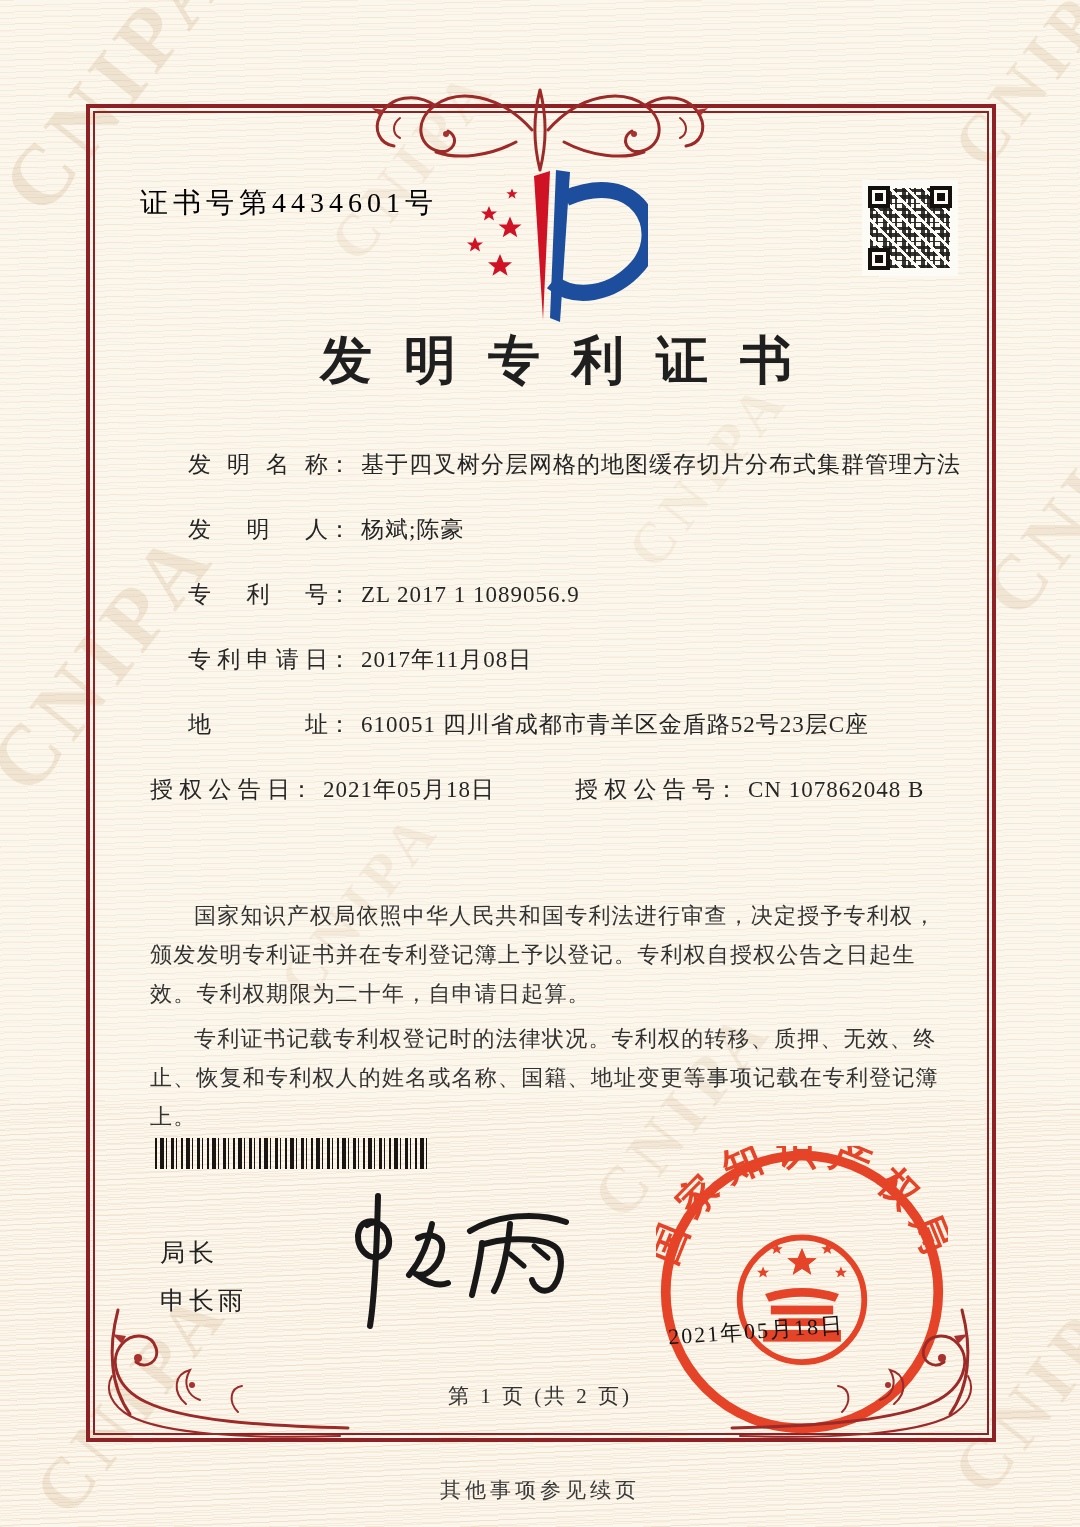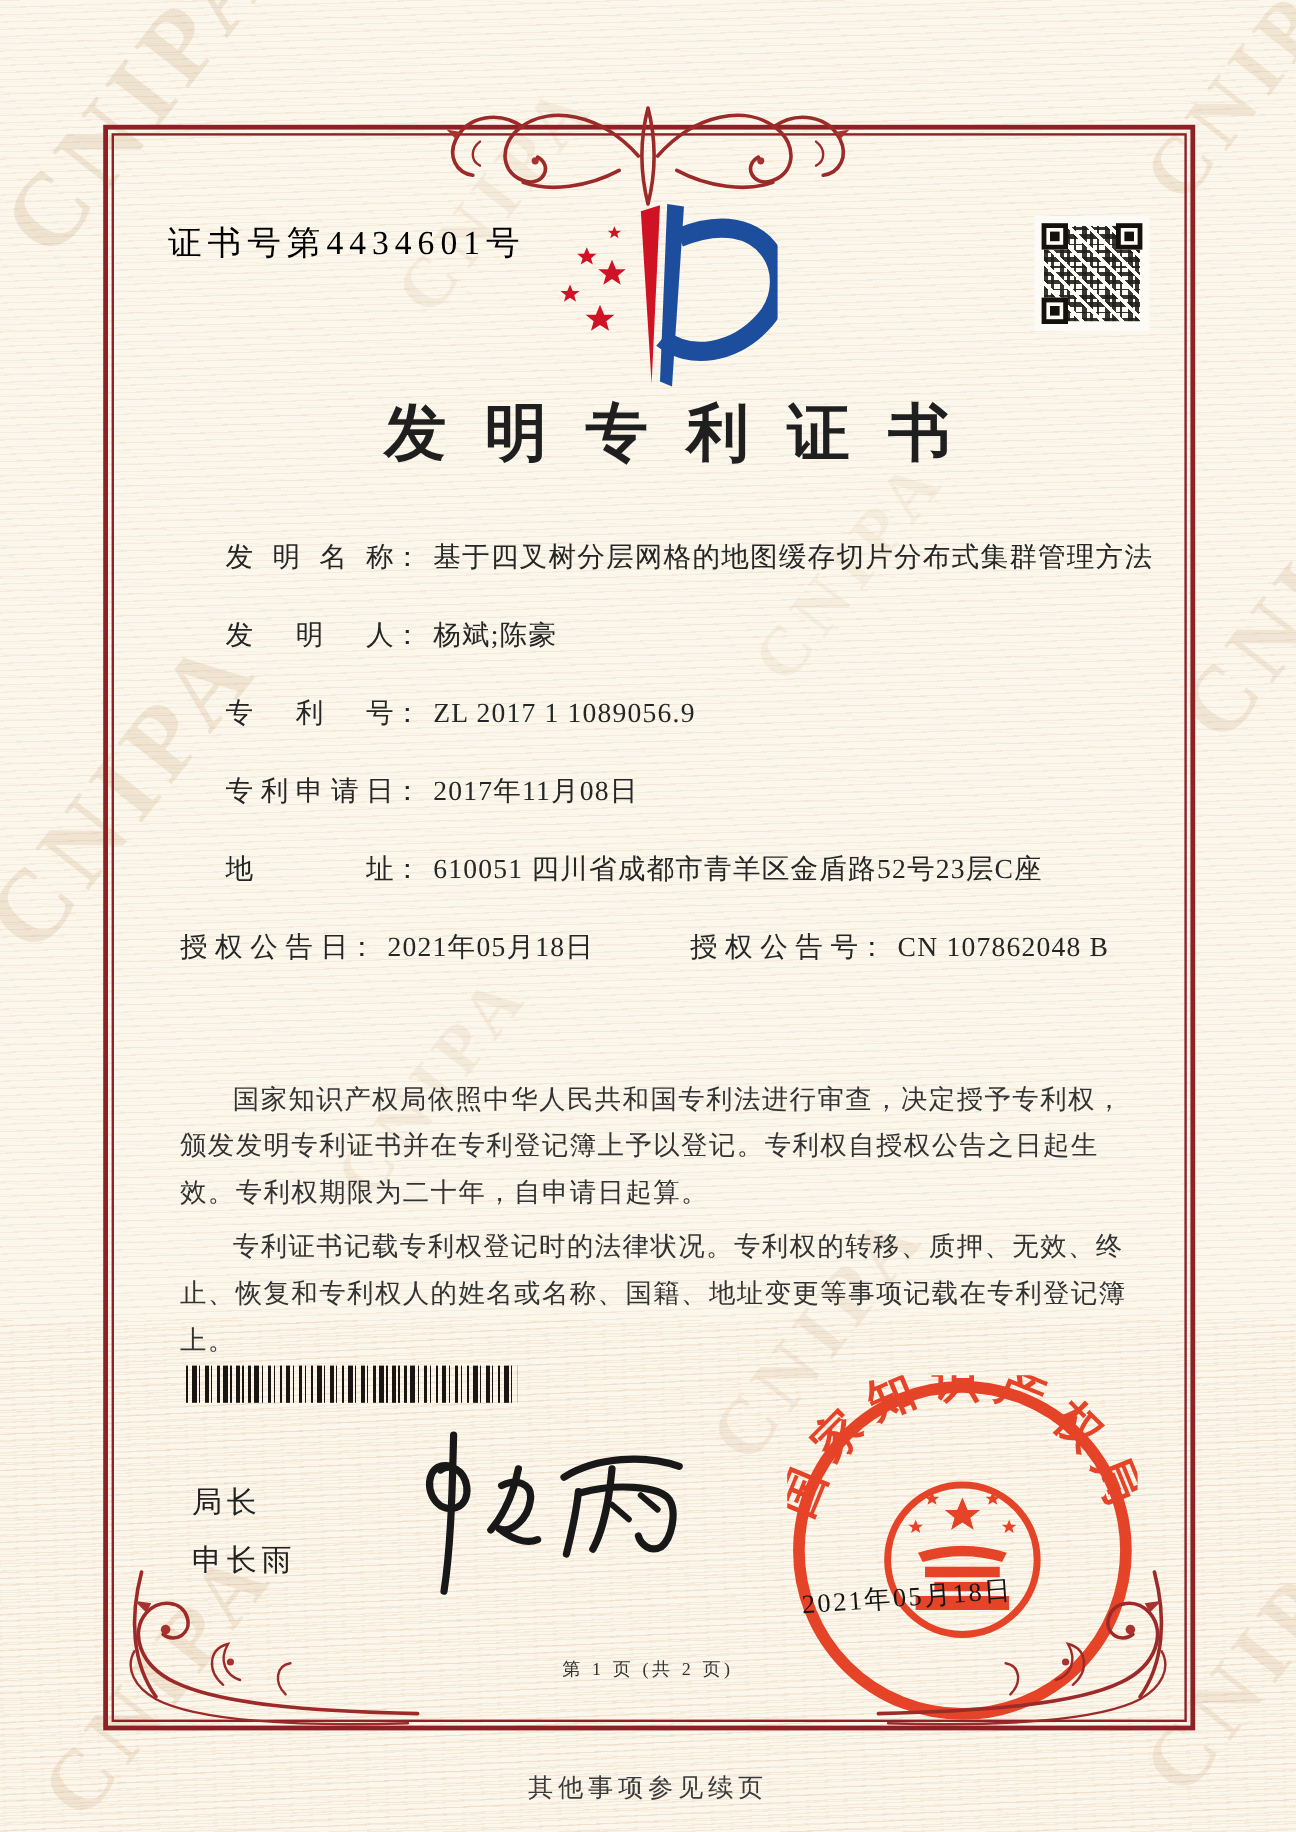--- a/index.html
+++ b/index.html
@@ -78,21 +78,21 @@
       #181512 21px 22px,transparent 22px 26px);}
 
   .officer{position:absolute;left:160px;top:1228px;font-family:"Liberation Sans","DejaVu Sans",sans-serif;
            font-size:25px;letter-spacing:4px;line-height:48px;color:#222;}
   .signature{position:absolute;left:312px;top:1186px;}
 
   .seal{position:absolute;left:656px;top:1146px;width:292px;height:292px;opacity:.95;}
   .seal-date{position:absolute;left:668px;top:1314px;width:240px;font-size:22px;letter-spacing:2px;
              color:#141414;transform:rotate(-4deg);white-space:nowrap;z-index:4;}
 
-  .page-info{position:absolute;left:0;width:1080px;top:1382px;text-align:center;font-size:15px;
+  .page-info{position:absolute;left:0;width:1080px;top:1382px;text-align:center;font-size:21px;
              letter-spacing:3px;color:#333;}
   .footer-note{position:absolute;left:0;width:1080px;top:1476px;text-align:center;font-size:21px;
                letter-spacing:4px;color:#3a3a3a;}
 </style>
 </head>
 <body>
 
 <div class="page">
   <div class="texture"></div>
   <div class="texture-low"></div>

